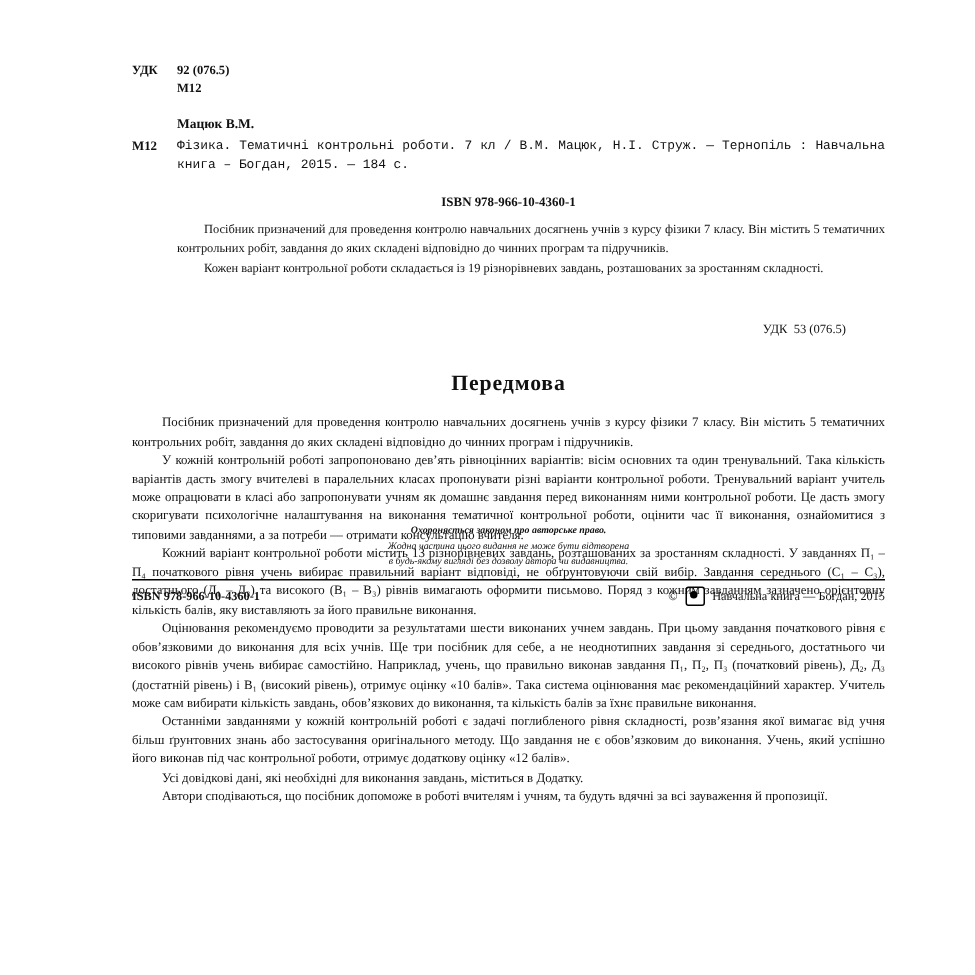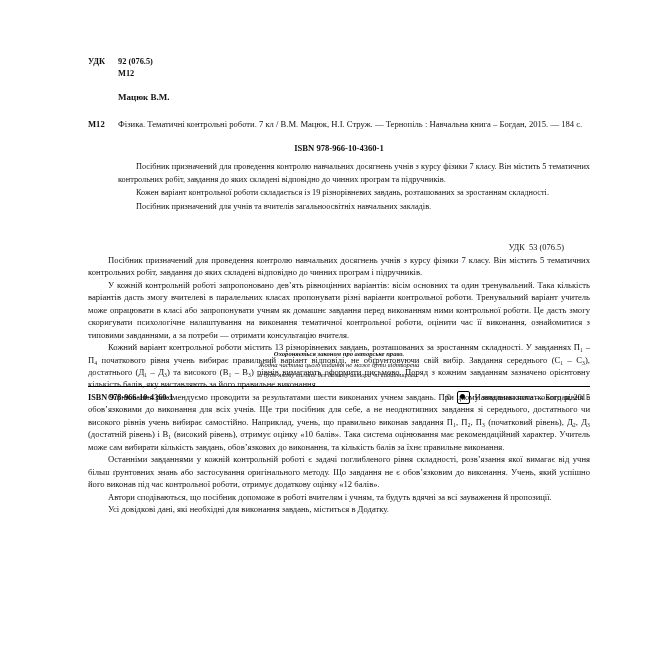--- a/index.html
+++ b/index.html
@@ -12,21 +12,21 @@
     height: 650px;
     font-family: "Liberation Serif", serif;
     color: #111111;
     overflow: hidden;
   }
   .page {
     position: relative;
     width: 650px;
     height: 488px;
     box-sizing: border-box;
-    padding: 56px 60px 40px 88px;
+    padding: 41px 60px 40px 88px;
   }
   .udk-block {
     font-size: 8.4px;
     line-height: 1.45;
     font-weight: bold;
     margin-bottom: 12px;
   }
   .udk-row {
     display: flex;
     white-space: pre;
@@ -38,36 +38,37 @@
   .udk-val {
     display: inline-block;
   }
   .udk-m12 {
     margin-left: 30px;
   }
   .author-line {
     font-size: 9px;
     font-weight: bold;
     margin-left: 30px;
-    margin-bottom: 16px;
+    margin-bottom: 4px;
   }
   .cite-block {
     display: flex;
     font-size: 8.6px;
     line-height: 1.5;
     margin-bottom: 12px;
   }
   .cite-code {
     width: 30px;
     font-weight: bold;
     flex: none;
   }
   .cite-text {
     flex: 1;
     text-align: justify;
+    font-family: Liberation Mono, monospace;
   }
   .isbn-center {
     text-align: center;
     font-size: 8.6px;
     font-weight: bold;
     margin: 10px 0 8px 0;
   }
   .annot {
     font-size: 8.3px;
     line-height: 1.52;
@@ -184,36 +185,36 @@
   <div class="cite-block">
     <div class="cite-code">М12</div>
     <div class="cite-text">Фізика. Тематичні контрольні роботи. 7 кл / В.М. Мацюк, Н.І. Струж. — Тернопіль : Навчальна книга – Богдан, 2015. — 184 с.</div>
   </div>
 
   <div class="isbn-center">ISBN 978-966-10-4360-1</div>
 
   <div class="annot">
     <p>Посібник призначений для проведення контролю навчальних досягнень учнів з курсу фізики 7 класу. Він містить 5 тематичних контрольних робіт, завдання до яких складені відповідно до чинних програм та підручників.</p>
     <p>Кожен варіант контрольної роботи складається із 19 різнорівневих завдань, розташованих за зростанням складності.</p>
-    <p>Посібник призначений для учнів та вчителів загальноосвітніх навчальних закладів.</p>
   </div>
 
   <div class="udk-right">
     <div>УДК  53 (076.5)</div>
   </div>
 
+  <div class="section-title">Передмова</div>
 
   <div class="body-text">
     <p>Посібник призначений для проведення контролю навчальних досягнень учнів з курсу фізики 7 класу. Він містить 5 тематичних контрольних робіт, завдання до яких складені відповідно до чинних програм і підручників.</p>
     <p>У кожній контрольній роботі запропоновано дев’ять рівноцінних варіантів: вісім основних та один тренувальний. Така кількість варіантів дасть змогу вчителеві в паралельних класах пропонувати різні варіанти контрольної роботи. Тренувальний варіант учитель може опрацювати в класі або запропонувати учням як домашнє завдання перед виконанням ними контрольної роботи. Це дасть змогу скоригувати психологічне налаштування на виконання тематичної контрольної роботи, оцінити час її виконання, ознайомитися з типовими завданнями, а за потреби — отримати консультацію вчителя.</p>
     <p>Кожний варіант контрольної роботи містить 13 різнорівневих завдань, розташованих за зростанням складності. У завданнях П₁ – П₄ початкового рівня учень вибирає правильний варіант відповіді, не обґрунтовуючи свій вибір. Завдання середнього (С₁ – С₃), достатнього (Д₁ – Д₃) та високого (В₁ – В₃) рівнів вимагають оформити письмово. Поряд з кожним завданням зазначено орієнтовну кількість балів, яку виставляють за його правильне виконання.</p>
     <p>Оцінювання рекомендуємо проводити за результатами шести виконаних учнем завдань. При цьому завдання початкового рівня є обов’язковими до виконання для всіх учнів. Ще три посібник для себе, а не неоднотипних завдання зі середнього, достатнього чи високого рівнів учень вибирає самостійно. Наприклад, учень, що правильно виконав завдання П₁, П₂, П₃ (початковий рівень), Д₂, Д₃ (достатній рівень) і В₁ (високий рівень), отримує оцінку «10 балів». Така система оцінювання має рекомендаційний характер. Учитель може сам вибирати кількість завдань, обов’язкових до виконання, та кількість балів за їхнє правильне виконання.</p>
     <p>Останніми завданнями у кожній контрольній роботі є задачі поглибленого рівня складності, розв’язання якої вимагає від учня більш ґрунтовних знань або застосування оригінального методу. Що завдання не є обов’язковим до виконання. Учень, який успішно його виконав під час контрольної роботи, отримує додаткову оцінку «12 балів».</p>
+    <p>Усі довідкові дані, які необхідні для виконання завдань, міститься в Додатку.</p>
     <p>Автори сподіваються, що посібник допоможе в роботі вчителям і учням, та будуть вдячні за всі зауваження й пропозиції.</p>
-    <p>Усі довідкові дані, які необхідні для виконання завдань, міститься в Додатку.</p>
   </div>
 
   <div class="footer">
     <div class="copyright-note">
       <div>Охороняється законом про авторське право.</div>
       <div>Жодна частина цього видання не може бути відтворена</div>
       <div>в будь-якому вигляді без дозволу автора чи видавництва.</div>
     </div>
     <div class="rule"></div>
     <div class="footer-row">

